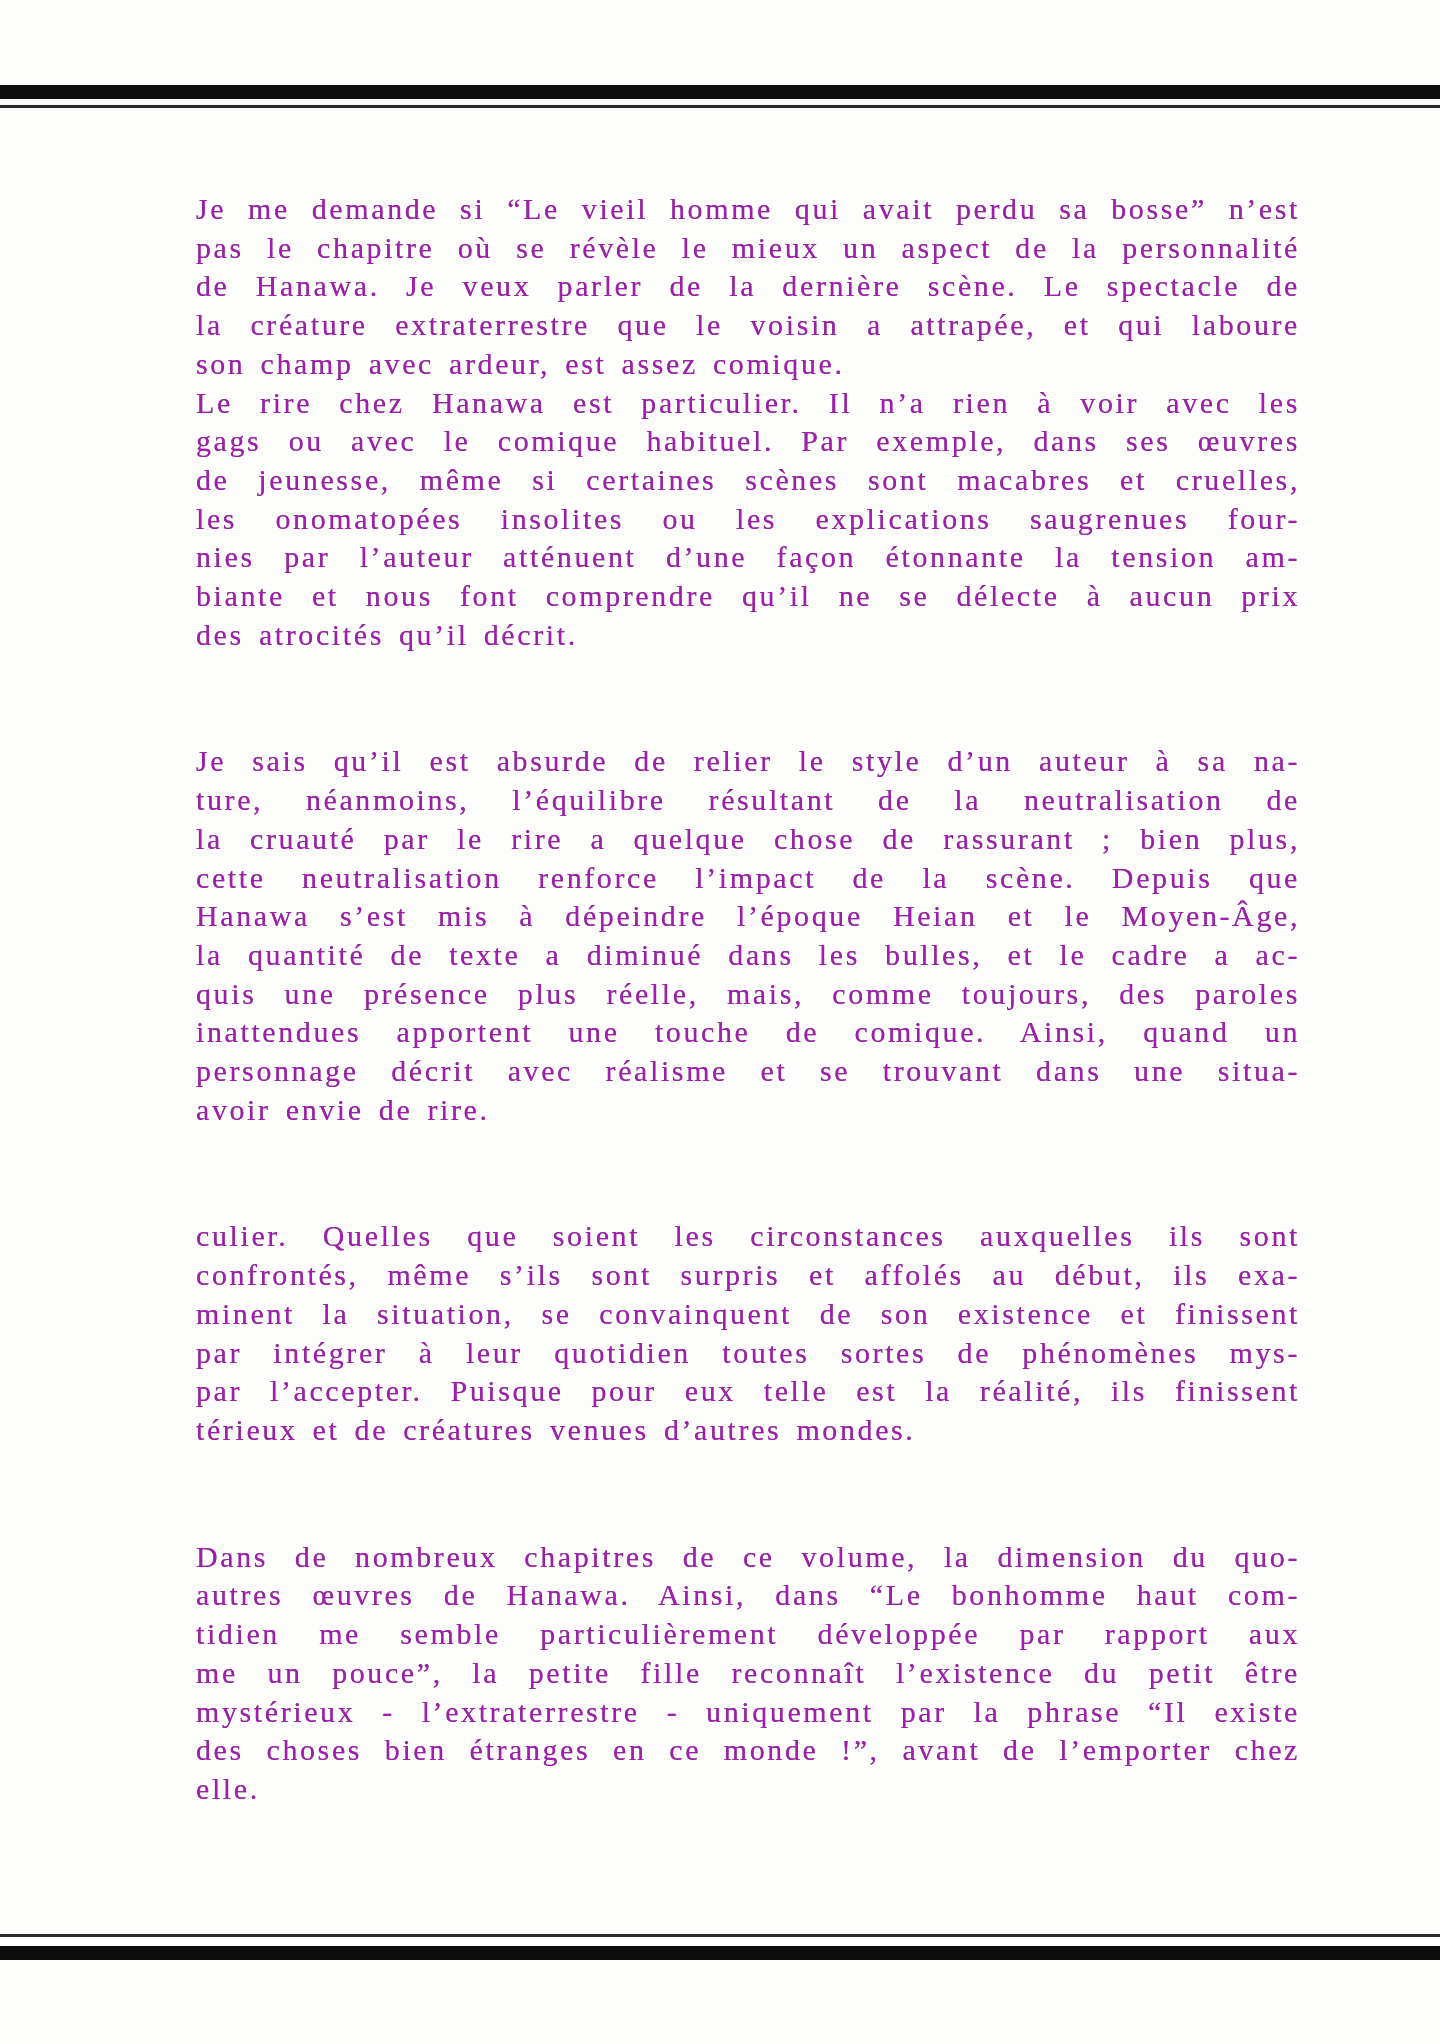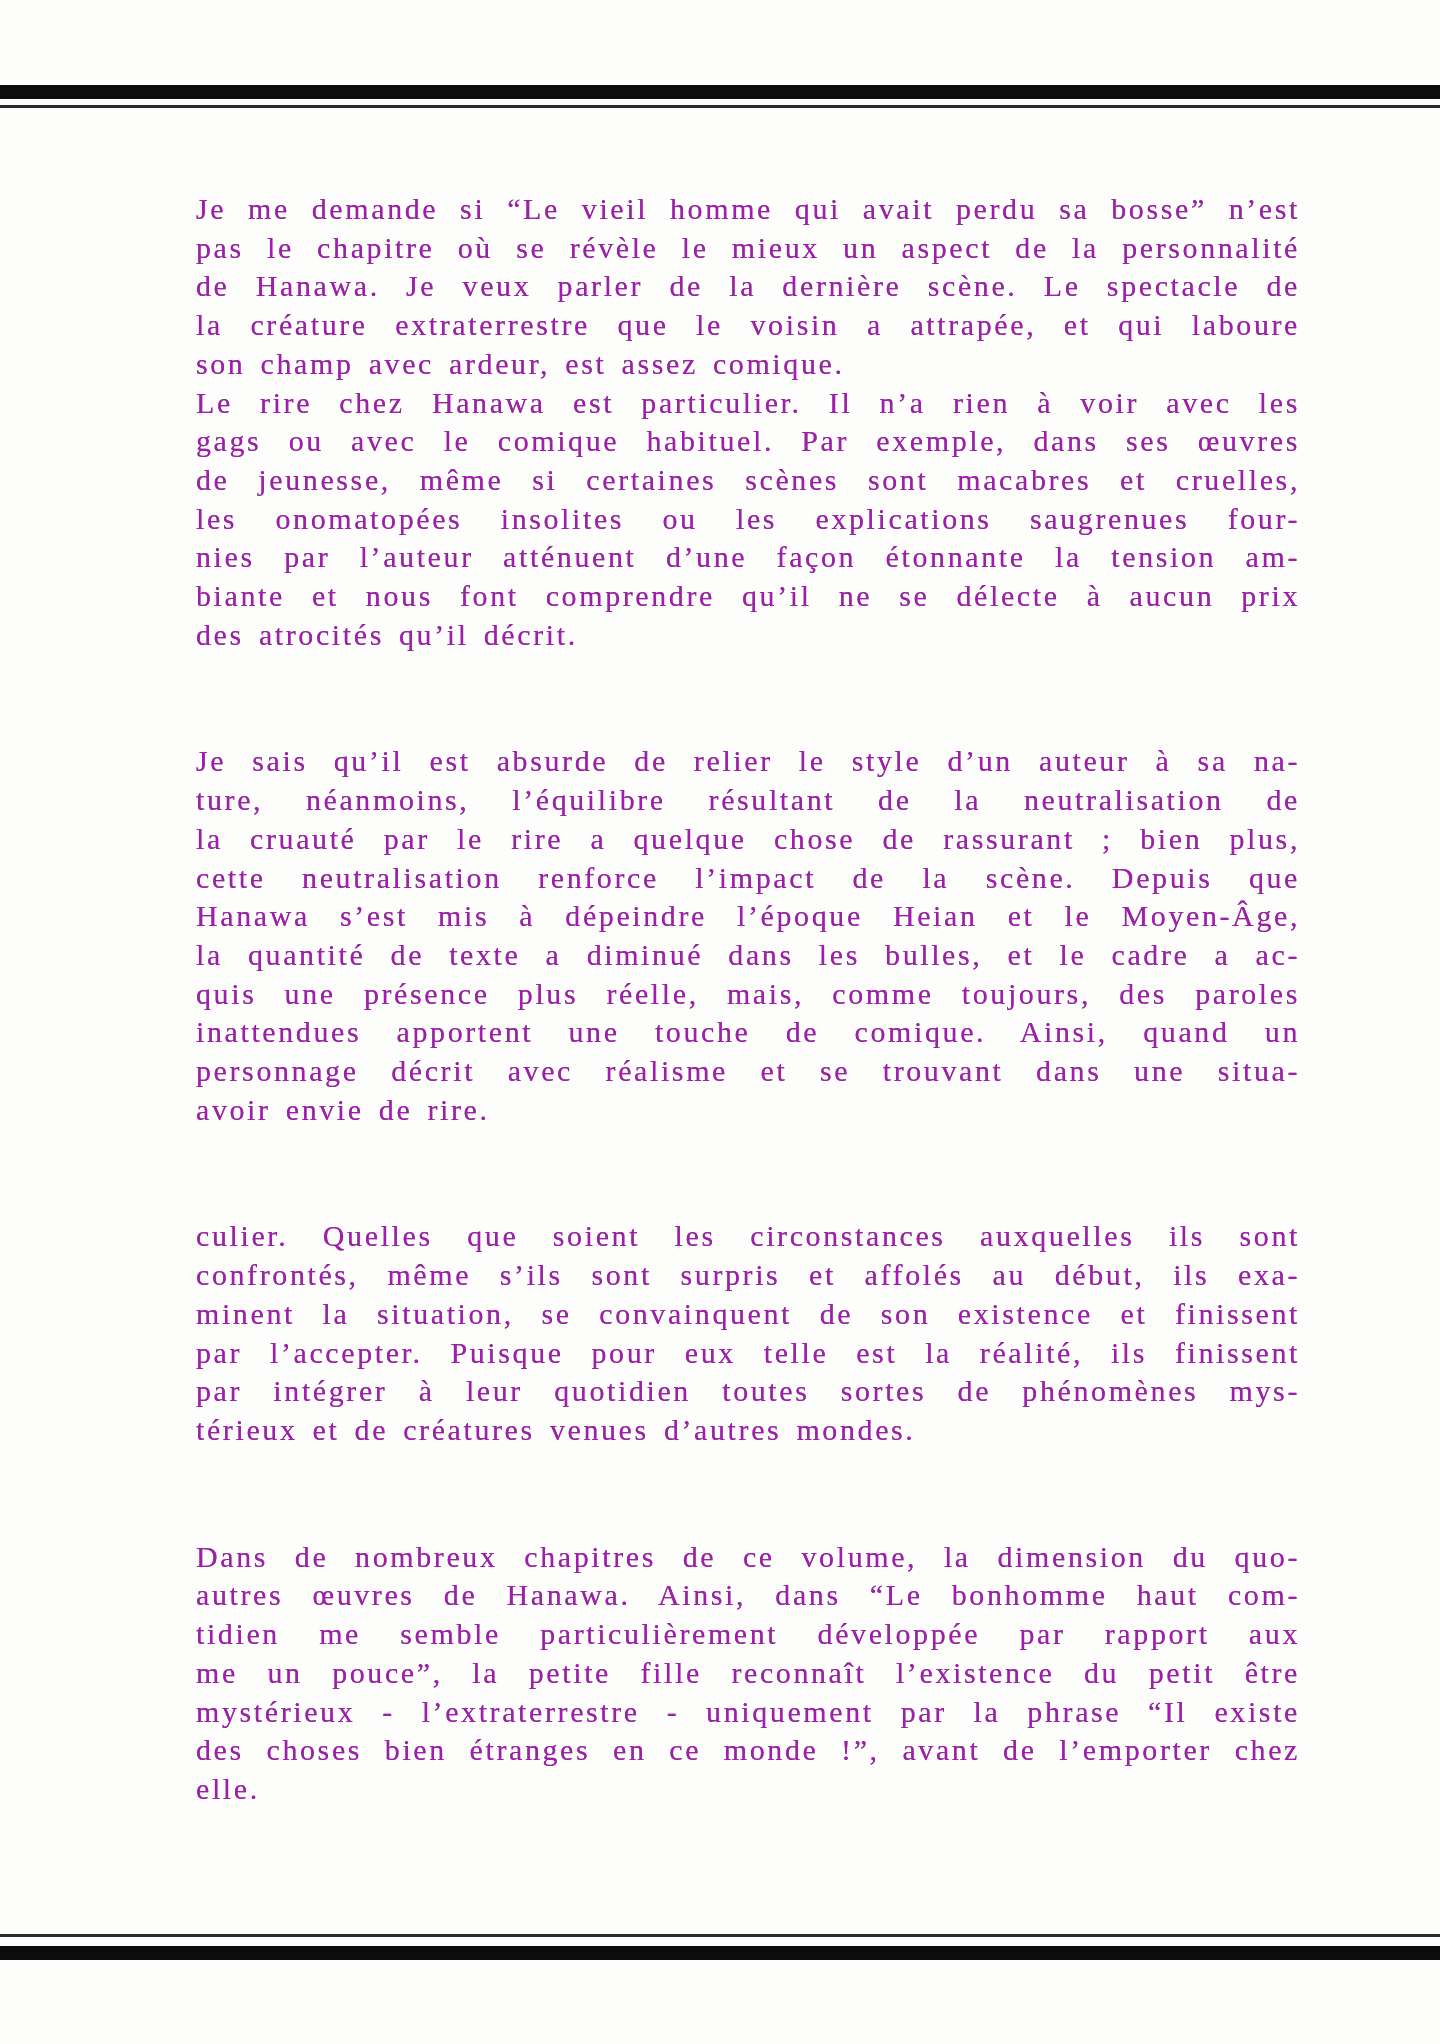--- a/index.html
+++ b/index.html
@@ -100,22 +100,22 @@
         <div class="line">la quantité de texte a diminué dans les bulles, et le cadre a ac-</div>
         <div class="line">quis une présence plus réelle, mais, comme toujours, des paroles</div>
         <div class="line">inattendues apportent une touche de comique. Ainsi, quand un</div>
         <div class="line">personnage décrit avec réalisme et se trouvant dans une situa-</div>
         <div class="line last">avoir envie de rire.</div>
       </div>
       <div class="block gap">
         <div class="line">culier. Quelles que soient les circonstances auxquelles ils sont</div>
         <div class="line">confrontés, même s’ils sont surpris et affolés au début, ils exa-</div>
         <div class="line">minent la situation, se convainquent de son existence et finissent</div>
+        <div class="line">par intégrer à leur quotidien toutes sortes de phénomènes mys-</div>
         <div class="line">par l’accepter. Puisque pour eux telle est la réalité, ils finissent</div>
-        <div class="line">par intégrer à leur quotidien toutes sortes de phénomènes mys-</div>
         <div class="line last">térieux et de créatures venues d’autres mondes.</div>
       </div>
       <div class="block gap">
         <div class="line">Dans de nombreux chapitres de ce volume, la dimension du quo-</div>
         <div class="line">autres œuvres de Hanawa. Ainsi, dans “Le bonhomme haut com-</div>
         <div class="line">tidien me semble particulièrement développée par rapport aux</div>
         <div class="line">me un pouce”, la petite fille reconnaît l’existence du petit être</div>
         <div class="line">mystérieux - l’extraterrestre - uniquement par la phrase “Il existe</div>
         <div class="line">des choses bien étranges en ce monde !”, avant de l’emporter chez</div>
         <div class="line last">elle.</div>

